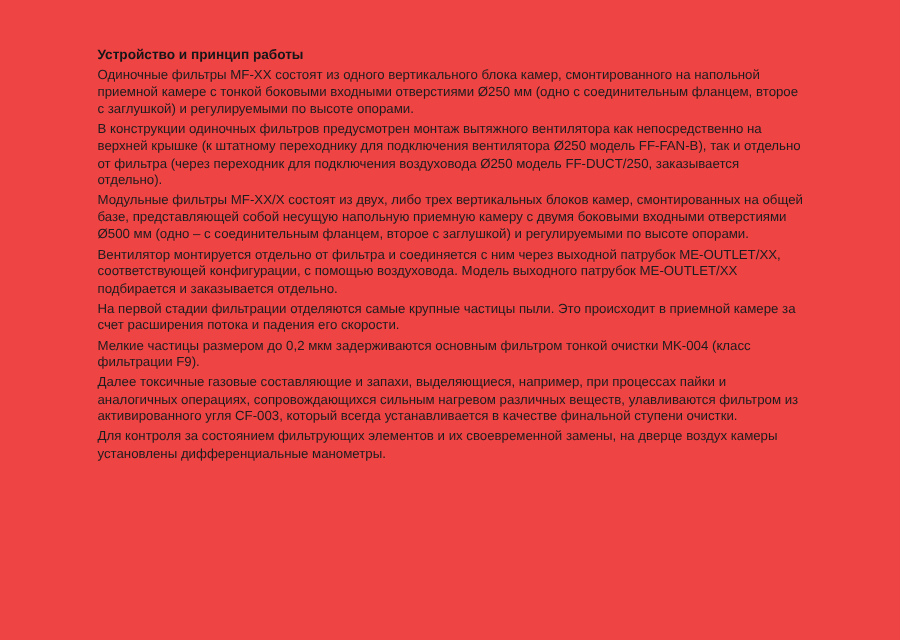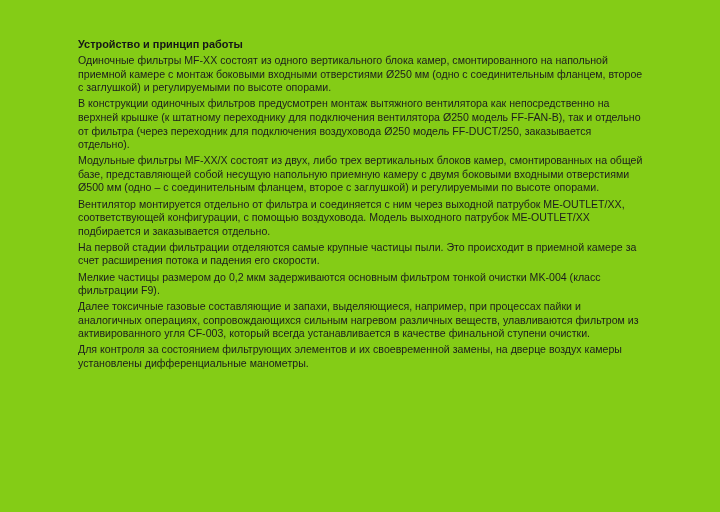--- a/index.html
+++ b/index.html
@@ -11,21 +11,21 @@
     width: 720px;
     height: 512px;
     overflow: hidden;
     font-family: "Liberation Sans", sans-serif;
   }
   .page {
     box-sizing: border-box;
     width: 720px;
     height: 512px;
     padding: 38px 75px 0 78px;
-    background: #84cc16;
+    background: #ef4444;
     color: #1c1c1e;
   }
   .doc-section {
     display: block;
   }
   .doc-heading {
     margin: 0 0 2.5px 0;
     font-size: 10.9px;
     line-height: 13.6px;
     font-weight: 700;
@@ -43,21 +43,21 @@
     margin-top: 10px;
   }
 </style>
 </head>
 <body>
 
 <div class="page">
 
   <section class="doc-section">
     <h2 class="doc-heading">Устройство и принцип работы</h2>
-    <p class="doc-paragraph">Одиночные фильтры MF-XX состоят из одного вертикального блока камер, смонтированного на напольной приемной камере с монтаж боковыми входными отверстиями Ø250 мм (одно с соединительным фланцем, второе с заглушкой) и регулируемыми по высоте опорами.</p>
+    <p class="doc-paragraph">Одиночные фильтры MF-XX состоят из одного вертикального блока камер, смонтированного на напольной приемной камере с тонкой боковыми входными отверстиями Ø250 мм (одно с соединительным фланцем, второе с заглушкой) и регулируемыми по высоте опорами.</p>
     <p class="doc-paragraph">В конструкции одиночных фильтров предусмотрен монтаж вытяжного вентилятора как непосредственно на верхней крышке (к штатному переходнику для подключения вентилятора Ø250 модель FF-FAN-B), так и отдельно от фильтра (через переходник для подключения воздуховода Ø250 модель FF-DUCT/250, заказывается отдельно).</p>
     <p class="doc-paragraph">Модульные фильтры MF-XX/X состоят из двух, либо трех вертикальных блоков камер, смонтированных на общей базе, представляющей собой несущую напольную приемную камеру с двумя боковыми входными отверстиями Ø500 мм (одно – с соединительным фланцем, второе с заглушкой) и регулируемыми по высоте опорами.</p>
     <p class="doc-paragraph">Вентилятор монтируется отдельно от фильтра и соединяется с ним через выходной патрубок ME-OUTLET/XX, соответствующей конфигурации, с помощью воздуховода. Модель выходного патрубок ME-OUTLET/XX подбирается и заказывается отдельно.</p>
   </section>
 
   <section class="doc-section">
     <p class="doc-paragraph">На первой стадии фильтрации отделяются самые крупные частицы пыли. Это происходит в приемной камере за счет расширения потока и падения его скорости.</p>
     <p class="doc-paragraph">Мелкие частицы размером до 0,2 мкм задерживаются основным фильтром тонкой очистки MK-004 (класс фильтрации F9).</p>
     <p class="doc-paragraph">Далее токсичные газовые составляющие и запахи, выделяющиеся, например, при процессах пайки и аналогичных операциях, сопровождающихся сильным нагревом различных веществ, улавливаются фильтром из активированного угля CF-003, который всегда устанавливается в качестве финальной ступени очистки.</p>
     <p class="doc-paragraph">Для контроля за состоянием фильтрующих элементов и их своевременной замены, на дверце воздух камеры установлены дифференциальные манометры.</p>

